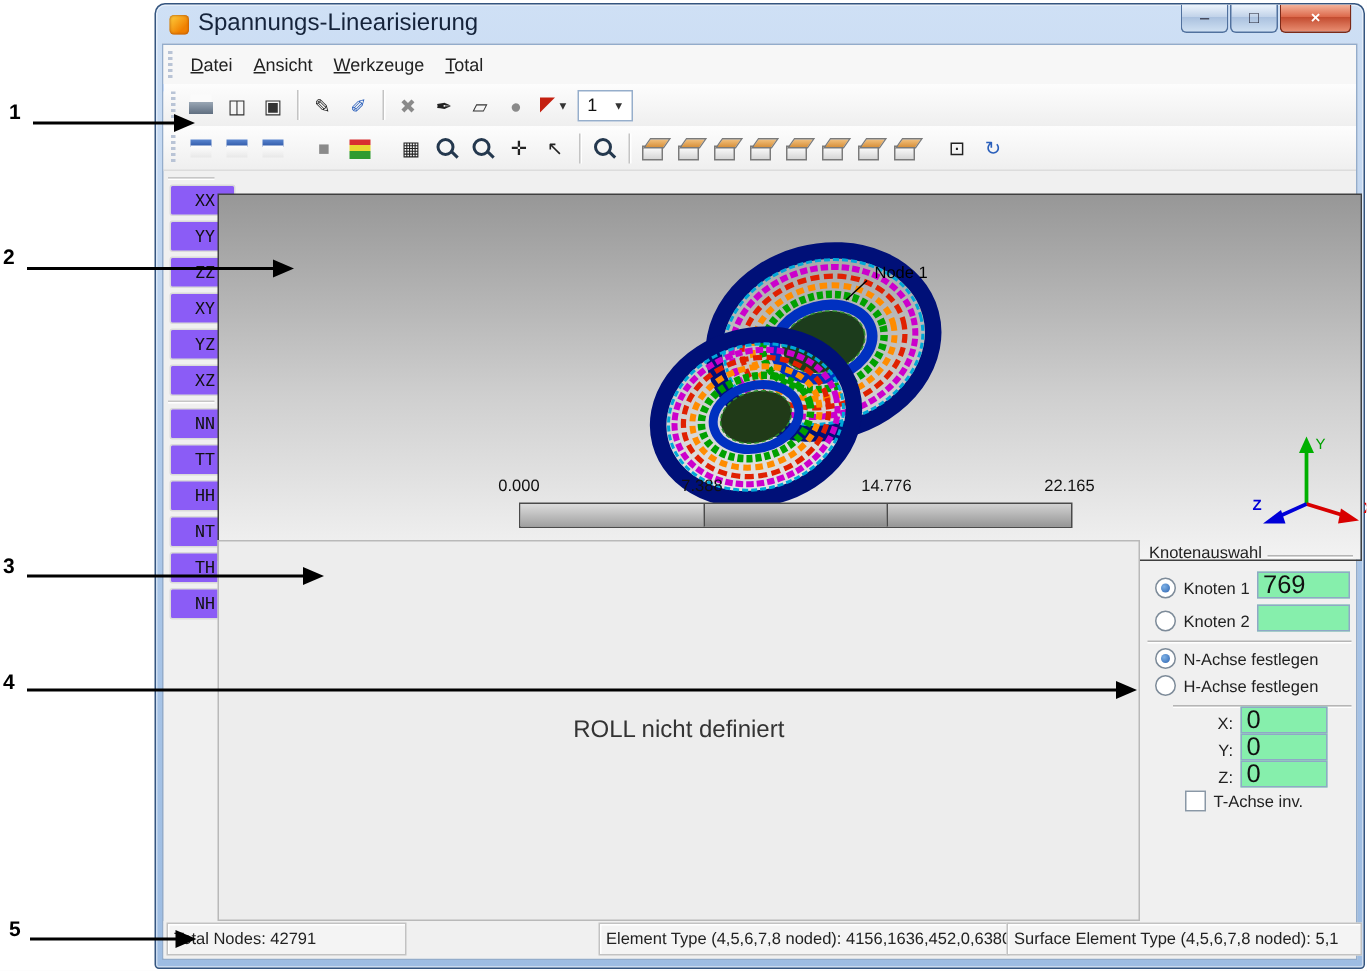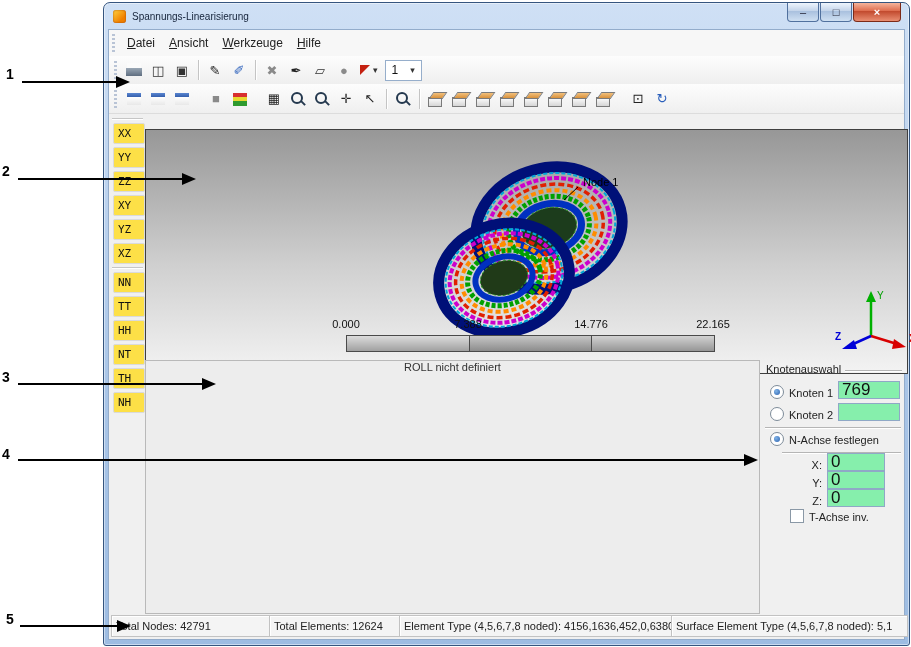--- a/index.html
+++ b/index.html
@@ -11,21 +11,21 @@
   .callout-arrows{position:absolute;left:0;top:0;z-index:19;pointer-events:none;}
 
   
   .win{position:absolute;left:103px;top:2px;width:805px;height:642px;z-index:1;
        background:linear-gradient(#cfe0f5,#a9c5e7 60%,#9dbce2);
        border:1px solid #35557f;border-radius:7px 7px 3px 3px;
        box-shadow:0 0 0 1px rgba(255,255,255,.45) inset;}
   .titlebar{position:absolute;left:0;top:0;right:0;height:26px;display:flex;align-items:center;padding-left:9px;}
   .app-icon{width:13px;height:13px;margin-right:6px;border-radius:3px;
        background:linear-gradient(135deg,#ffd340,#f08000 70%);box-shadow:inset 0 0 2px #a04000;}
-  .title{font-size:10px;color:#15233a;}
+  .title{font-size:16px;color:#15233a;}
   .controls{position:absolute;right:8px;top:0;display:flex;}
   .ctl{width:30px;height:18px;display:flex;align-items:center;justify-content:center;
        font-size:11px;line-height:1;color:#223;margin-left:1px;
        border:1px solid #51719e;border-top:none;border-radius:0 0 4px 4px;
        background:linear-gradient(#eef5fd,#c2d3e9 45%,#a9c0de 46%,#cfe0f2);}
   .ctl.close{width:46px;color:#fff;font-weight:bold;border-color:#7c2a18;
        background:linear-gradient(#f4b49c,#dd6a4c 45%,#c24a2e 46%,#e98e72);}
 
   .client{position:absolute;left:4px;top:26px;right:4px;bottom:5px;background:#f0f0f0;
        border:1px solid #93accb;position:absolute;}
@@ -65,43 +65,43 @@
   .swatch{width:0;height:0;border-top:10px solid #c42010;border-right:10px solid transparent;
          display:inline-block;margin:0 1px 0 4px;}
   .dd-arrow{font-size:9px;color:#333;margin:0 2px;}
   .numdd{display:inline-flex;align-items:center;height:19px;margin-left:5px;padding:0 4px;
          background:#fff;border:1px solid #96aecb;font-size:12px;color:#111;}
   .numdd .num{padding:0 10px 0 2px;}
 
   
   .sidebar{position:absolute;left:3px;top:85px;width:31px;}
   .sb-sep{border-top:1px solid #c6c6c6;box-shadow:0 1px 0 #fff;margin:3px 0 4px 0;}
-  .sb-btn{width:26px;height:19px;margin:0 0 3px 1px;display:flex;align-items:center;padding-left:4px;
+  .sb-btn{width:26px;height:19px;margin:0 0 3px 1px;display:flex;align-items:center;padding-left:16px;
          font-family:"DejaVu Sans Mono","Liberation Mono",monospace;font-size:11px;color:#111;
-         background:#fde047;border:1px solid #dadada;border-radius:2px;}
+         background:#8b5cf6;border:1px solid #dadada;border-radius:2px;}
 
   
   .viewport{position:absolute;left:36px;top:85px;width:761px;height:243px;
          border:1px solid #3f3f3f;
          background:linear-gradient(180deg,#979797,#cfcfcf 55%,#f3f3f3);margin-top:14px;}
   .model{position:absolute;left:0;top:0;}
   .node-label{position:absolute;left:437px;top:46px;font-size:11px;color:#000;}
   .tick{position:absolute;top:188px;width:70px;text-align:center;font-size:11px;color:#111;}
   .scale-bar{position:absolute;left:200px;top:205px;width:367px;height:15px;border:1px solid #4a4a4a;display:flex;}
   .seg{flex:1;border-right:1px solid #4a4a4a;}
   .seg:last-child{border-right:none;}
   .seg-a{background:linear-gradient(#dcdcdc,#a0a0a0);}
   .seg-b{background:linear-gradient(#c6c6c6,#8c8c8c);}
   .seg-c{background:linear-gradient(#d2d2d2,#969696);}
   .triad{position:absolute;left:688px;top:150px;}
 
   
   .plot-panel{position:absolute;left:36px;top:330px;width:613px;height:252px;background:#ededed;
-         border:1px solid #b9b9b9;display:flex;justify-content:center;
-         font-size:11px;color:#333;}
+         border:1px solid #b9b9b9;display:flex;align-items:center;justify-content:center;
+         font-size:16px;color:#333;}
   .side-panel{position:absolute;left:653px;top:330px;width:142px;height:252px;font-size:11px;color:#222;}
   .group-title{display:flex;align-items:center;gap:4px;padding:3px 2px 2px 4px;}
   .group-title .rule{flex:1;border-top:1px solid #b5b5b5;box-shadow:0 1px 0 #fff;margin-top:2px;}
   .row{display:flex;align-items:flex-end;height:22px;padding-left:8px;margin-top:0;}
   .radio{width:12px;height:12px;border:1px solid #7d8b99;border-radius:50%;background:#fff;
          margin-right:5px;position:relative;flex:0 0 auto;}
   .radio.on::after{content:"";position:absolute;left:3px;top:3px;width:6px;height:6px;border-radius:50%;
          background:radial-gradient(circle at 35% 35%,#7fb3e8,#2c62ae);}
   .chk{width:12px;height:12px;border:1px solid #8a98a6;background:#fff;margin-right:5px;flex:0 0 auto;}
   .field{height:16px;border:1px solid #8fa8c6;background:#86efac;font-size:17px;padding:0 3px;
@@ -155,21 +155,21 @@
       </div>
     </div>
 
     <div class="client">
 
       <div class="menubar">
         <span class="grip"></span>
         <span class="menu-item">Datei</span>
         <span class="menu-item">Ansicht</span>
         <span class="menu-item">Werkzeuge</span>
-        <span class="menu-item">Hilfe</span>
+        <span class="menu-item">Total</span>
       </div>
 
       <div class="toolbar tb1">
         <span class="grip"></span>
         <span class="tbtn g-print"></span>
         <span class="tbtn">◫</span>
         <span class="tbtn">▣</span>
         <span class="tb-sep"></span>
         <span class="tbtn c-dark">✎</span>
         <span class="tbtn c-blue">✐</span>
@@ -302,20 +302,24 @@
           <span class="radio"></span>
           <span>Knoten 2</span>
           <input class="field k-field" value="" style="">
         </div>
         <div class="hline"></div>
 
         <div class="row" style="height:18px">
           <span class="radio on"></span>
           <span>N-Achse festlegen</span>
         </div>
+        <div class="row" style="height:18px">
+          <span class="radio"></span>
+          <span>H-Achse festlegen</span>
+        </div>
         <div class="hline indent"></div>
 
         <div class="row" style="height:18px">
           <span class="xyz-label">X:</span>
           <input class="field xyz-field" value="0" style="">
         </div>
         <div class="row" style="height:18px">
           <span class="xyz-label">Y:</span>
           <input class="field xyz-field" value="0" style="">
         </div>
@@ -325,20 +329,19 @@
         </div>
 
         <div class="row" style="height:16px;padding-left:28px">
           <span class="chk"></span>
           <span>T-Achse inv.</span>
         </div>
       </div>
 
       <div class="statusbar">
         <div class="st" style="left:2px;width:154px">Total Nodes: 42791</div>
-        <div class="st" style="left:160px;width:126px">Total Elements: 12624</div>
         <div class="st" style="left:290px;width:268px">Element Type (4,5,6,7,8 noded): 4156,1636,452,0,6380</div>
         <div class="st" style="left:562px;width:231px">Surface Element Type (4,5,6,7,8 noded): 5,1</div>
       </div>
 
     </div>
   </div>
 </div>
 
 </body></html>

